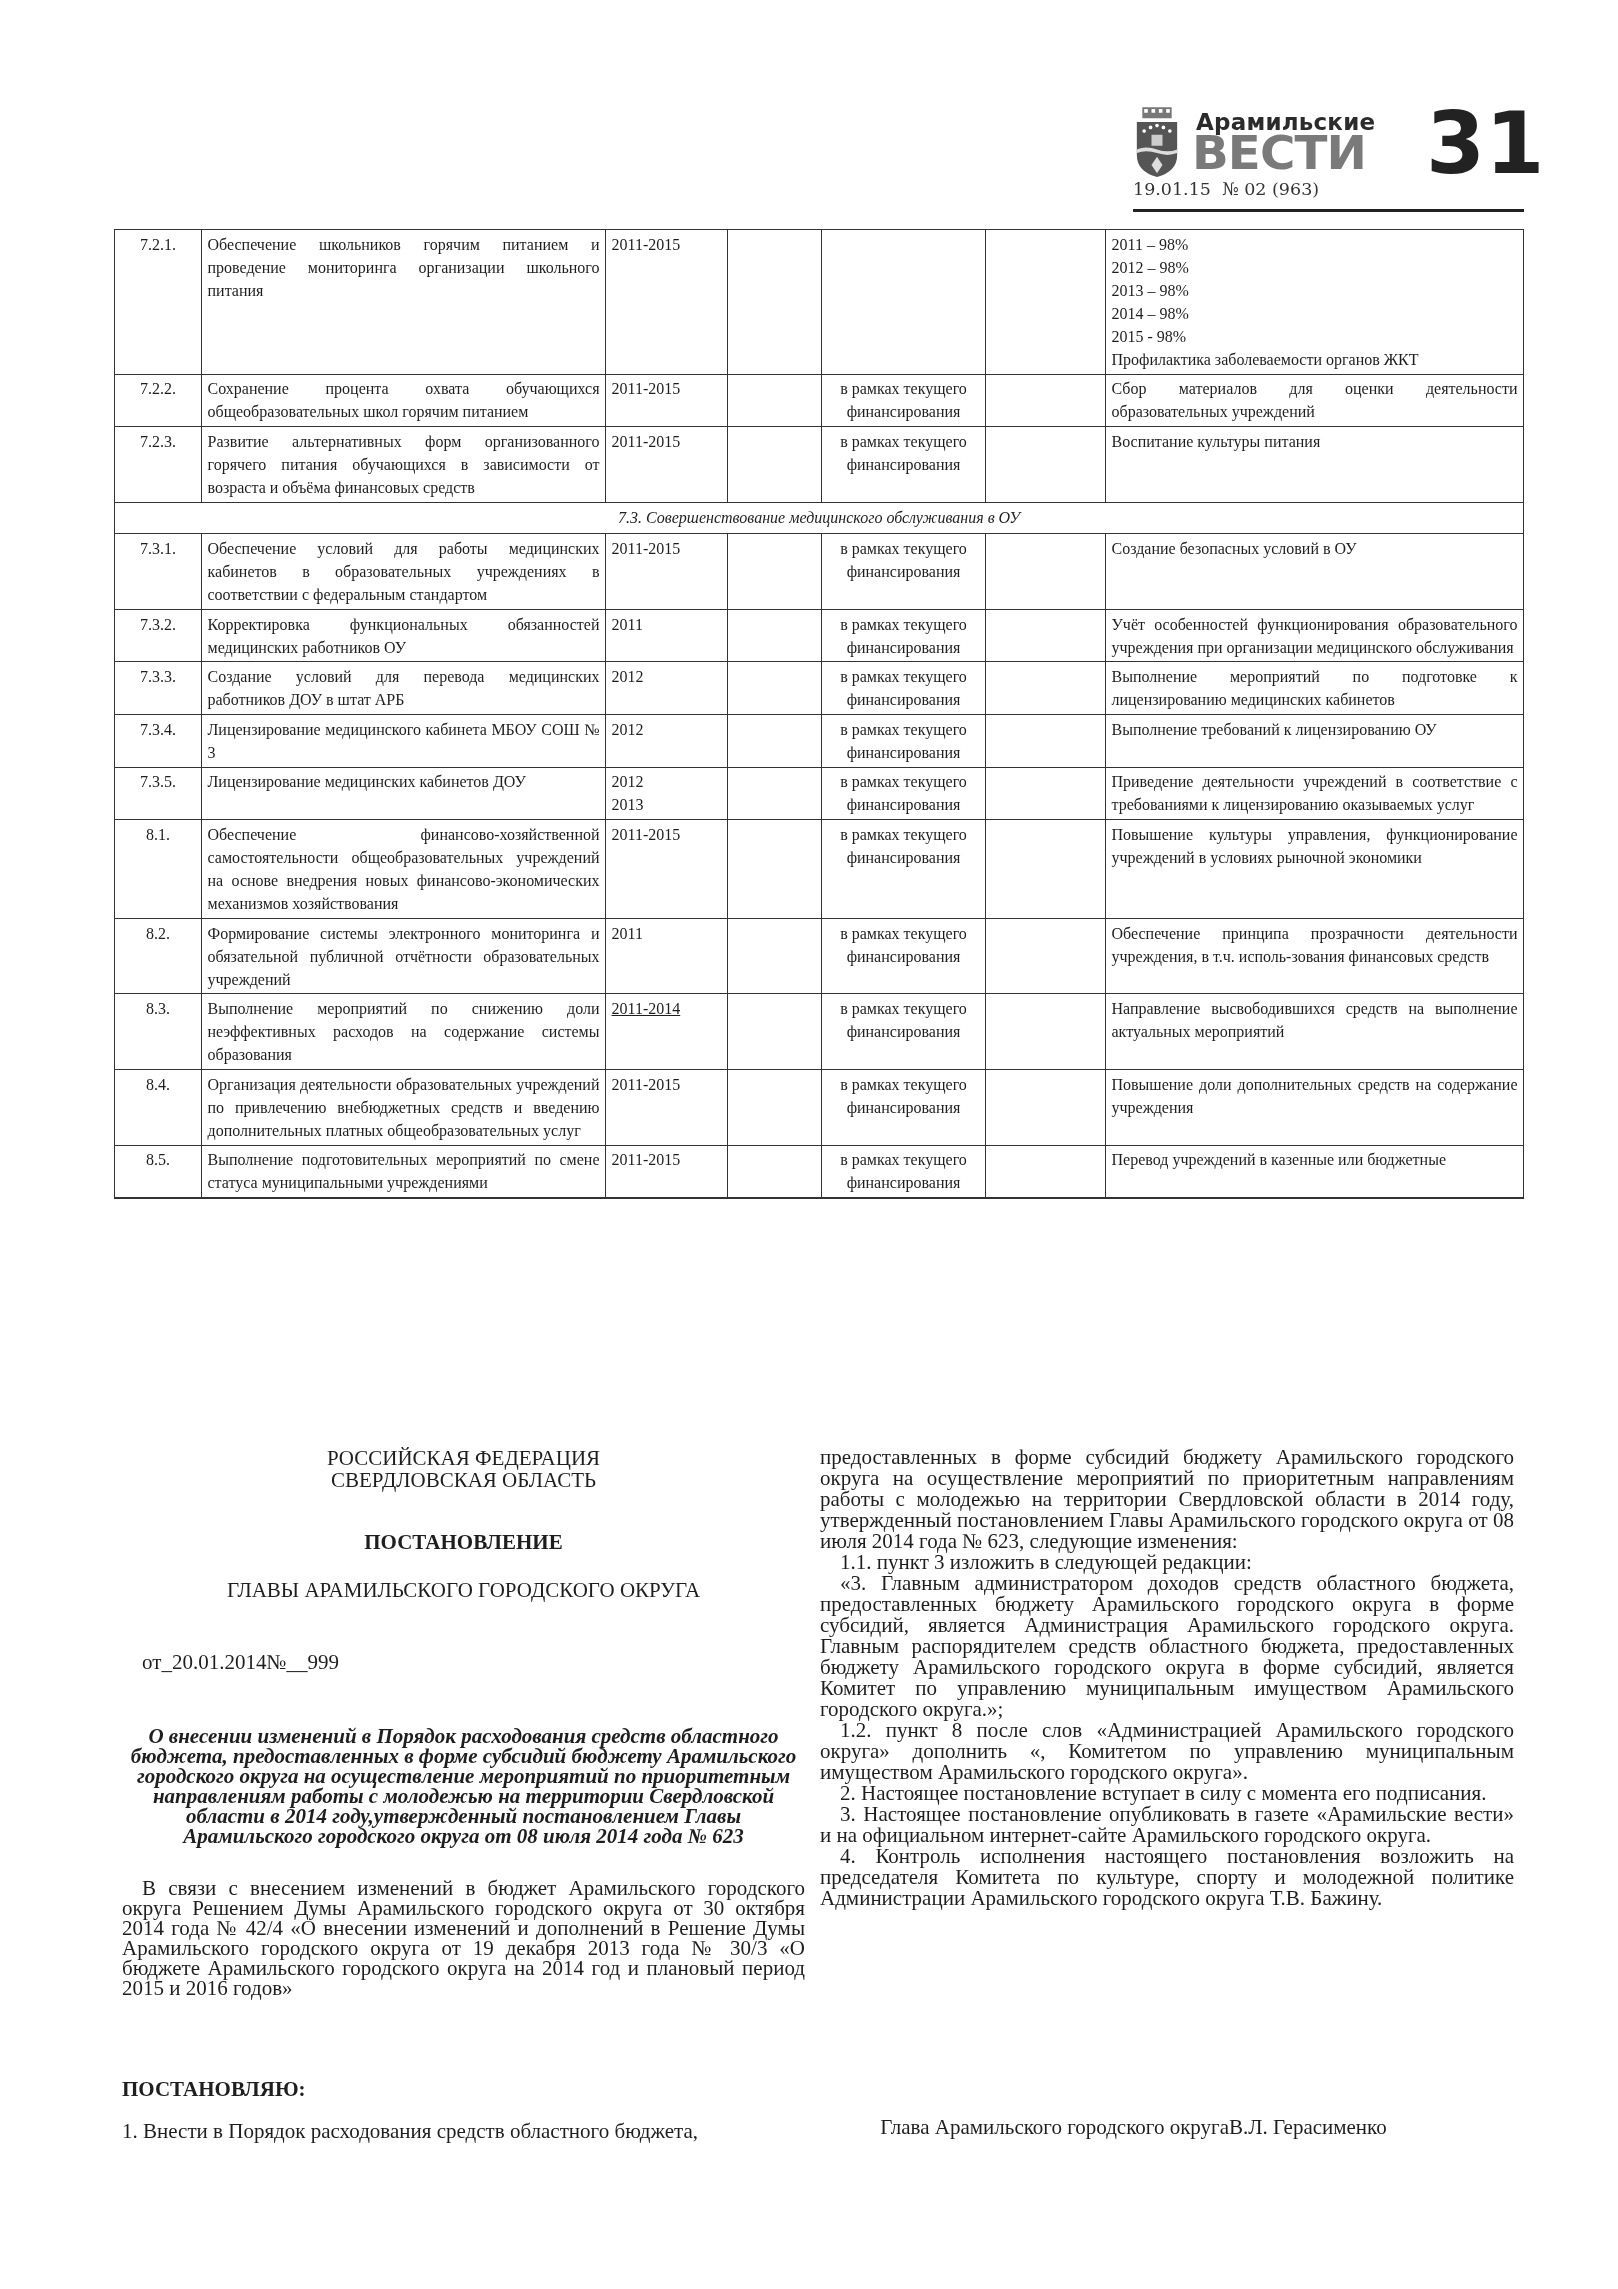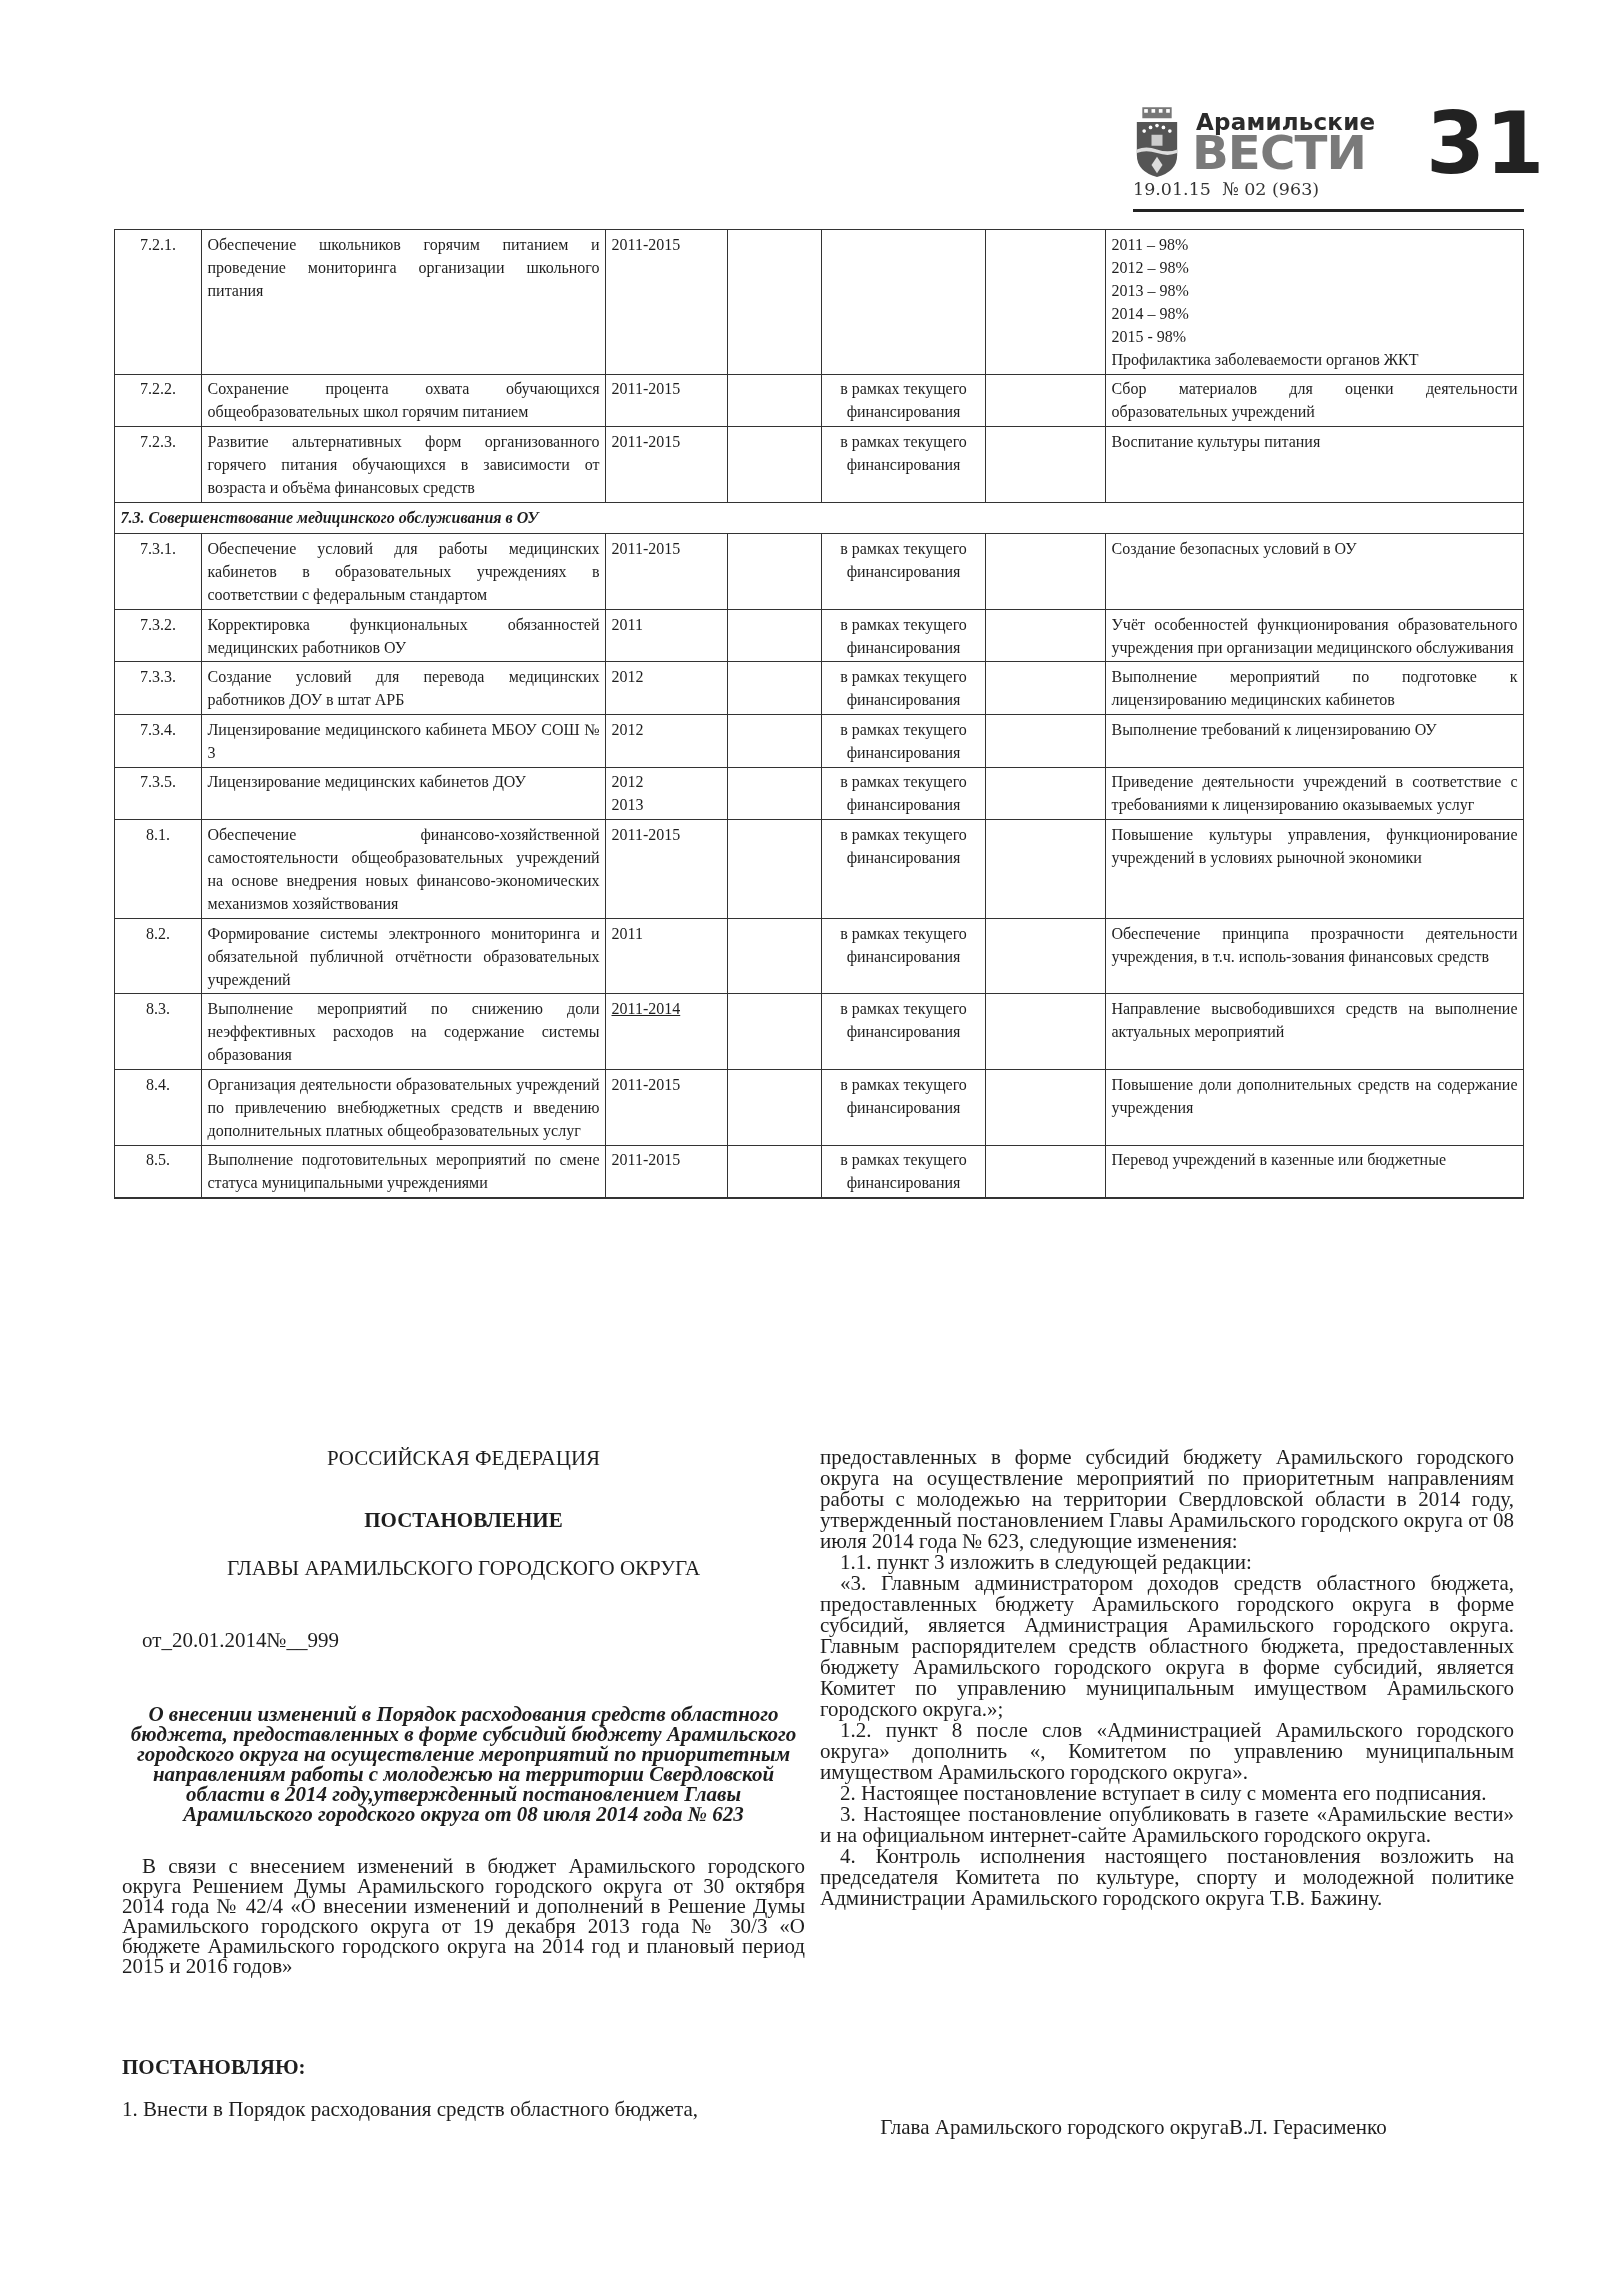--- a/index.html
+++ b/index.html
@@ -17,21 +17,21 @@
   .header-rule { position: absolute; left: 1133px; top: 209px; width: 391px; height: 2.8px; background: #222; }
 
   
   .tbl { position: absolute; left: 114px; top: 229px; width: 1409px; border-collapse: collapse; table-layout: fixed; font-size: 16px; line-height: 23px; }
   .tbl td { border: 1.4px solid #333; vertical-align: top; padding: 2.8px 5.5px 2.8px 5.5px; }
   .tbl .c-num { text-align: center; }
   .tbl .c-desc { text-align: justify; }
   .tbl .c-term { text-align: left; }
   .tbl .c-fin { text-align: center; }
   .tbl .c-res { text-align: justify; }
-  .tbl .section-row td { font-style: italic; font-weight: bold; padding: 3.7px 5.5px; }
+  .tbl .section-row td { text-align: center; font-style: italic; font-weight: normal; padding: 3.7px 5.5px; }
   .tbl tr.last td { border-bottom: 2.8px solid #333; }
 
   
   .col-left { position: absolute; left: 122px; top: 1447px; width: 683px; font-size: 21px; line-height: 20px; }
   .col-right { position: absolute; left: 820px; top: 1447px; width: 694px; font-size: 21px; line-height: 21px; }
   .hdr-block { text-align: center; font-size: 21px; line-height: 22px; }
   .decree-title { text-align: center; font-weight: bold; font-size: 21px; margin-top: 41px; }
   .decree-sub { text-align: center; font-size: 21px; margin-top: 28px; }
   .decree-date { margin-top: 52px; font-size: 21px; margin-left: 20px; }
   .subject { margin-top: 54px; text-align: center; font-weight: bold; font-style: italic; font-size: 21px; line-height: 20px; padding: 0 3.7px; }
@@ -230,20 +230,21 @@
         <td class="c-res">
           <div>Перевод учреждений в казенные или бюджетные</div>
         </td>
       </tr>
     </tbody>
 </table>
 
 <div class="col-left">
   <div class="hdr-block">
     <div>РОССИЙСКАЯ ФЕДЕРАЦИЯ</div>
+    <div>СВЕРДЛОВСКАЯ ОБЛАСТЬ</div>
   </div>
   <div class="decree-title">ПОСТАНОВЛЕНИЕ</div>
   <div class="decree-sub">ГЛАВЫ АРАМИЛЬСКОГО ГОРОДСКОГО ОКРУГА</div>
   <div class="decree-date">от_20.01.2014№__999</div>
   <div class="subject">О внесении изменений в Порядок расходования средств областного бюджета, предоставленных в форме субсидий бюджету Арамильского городского округа на осуществление мероприятий по приоритетным направлениям работы с молодежью на территории Свердловской области в 2014 году,утвержденный постановлением Главы Арамильского городского округа от 08 июля 2014 года № 623</div>
   <p class="para intro">В связи с внесением изменений в бюджет Арамильского городского округа Решением Думы Арамильского городского округа от 30 октября 2014 года № 42/4 «О внесении изменений и дополнений в Решение Думы Арамильского городского округа от 19 декабря 2013 года № 30/3 «О бюджете Арамильского городского округа на 2014 год и плановый период 2015 и 2016 годов»</p>
   <div class="resolve">ПОСТАНОВЛЯЮ:</div>
   <p class="para item1">1. Внести в Порядок расходования средств областного бюджета,</p>
 </div>
 

